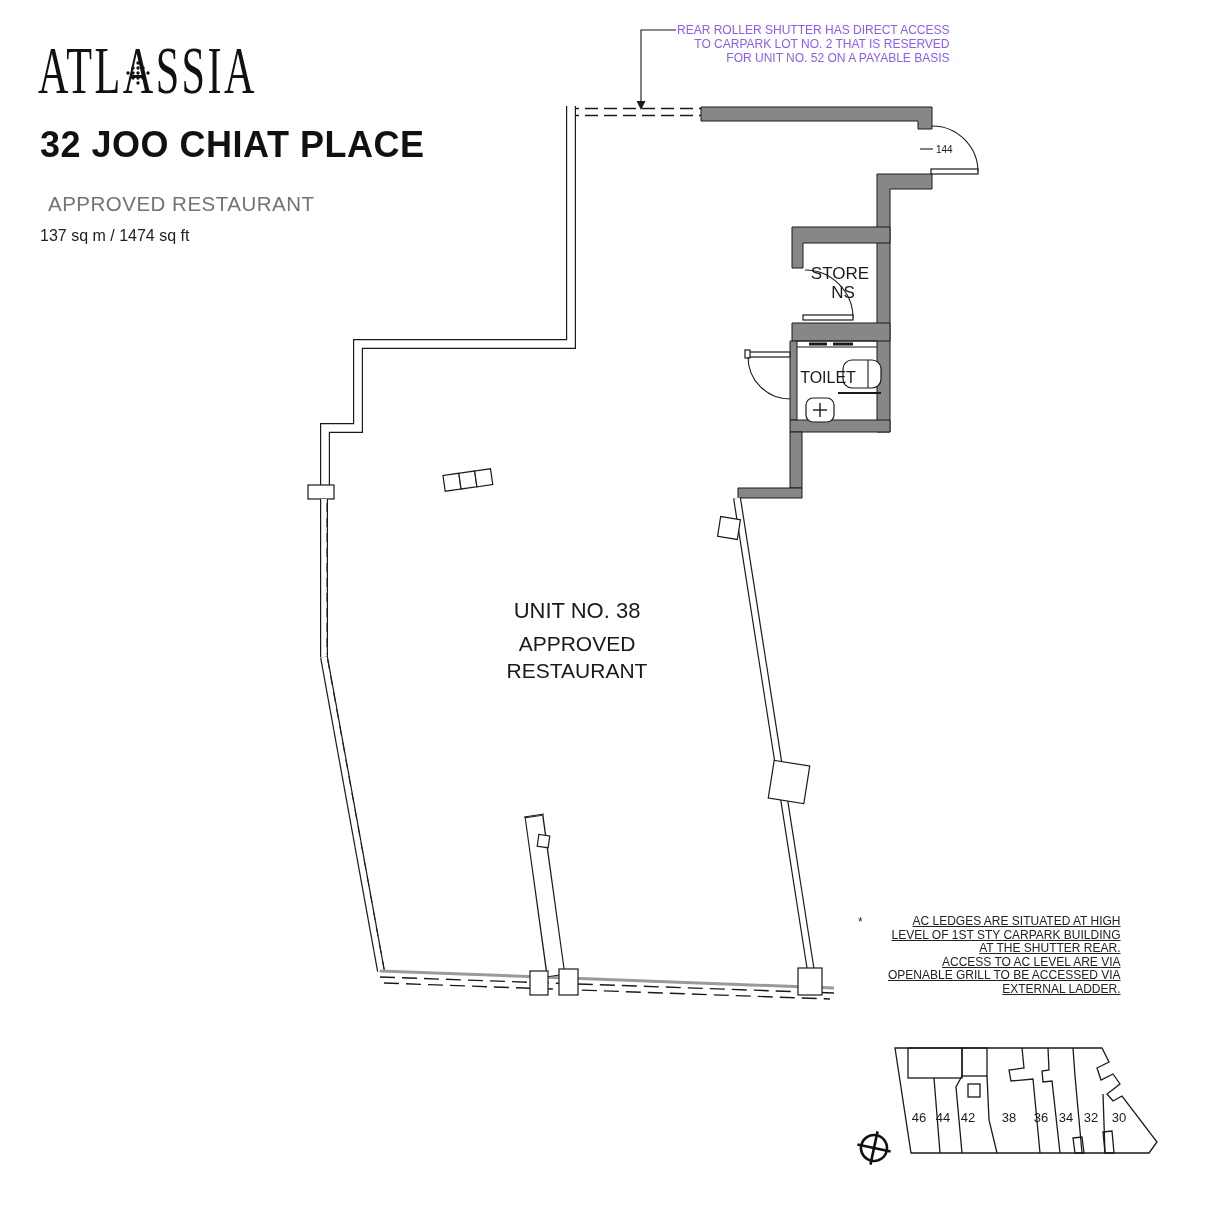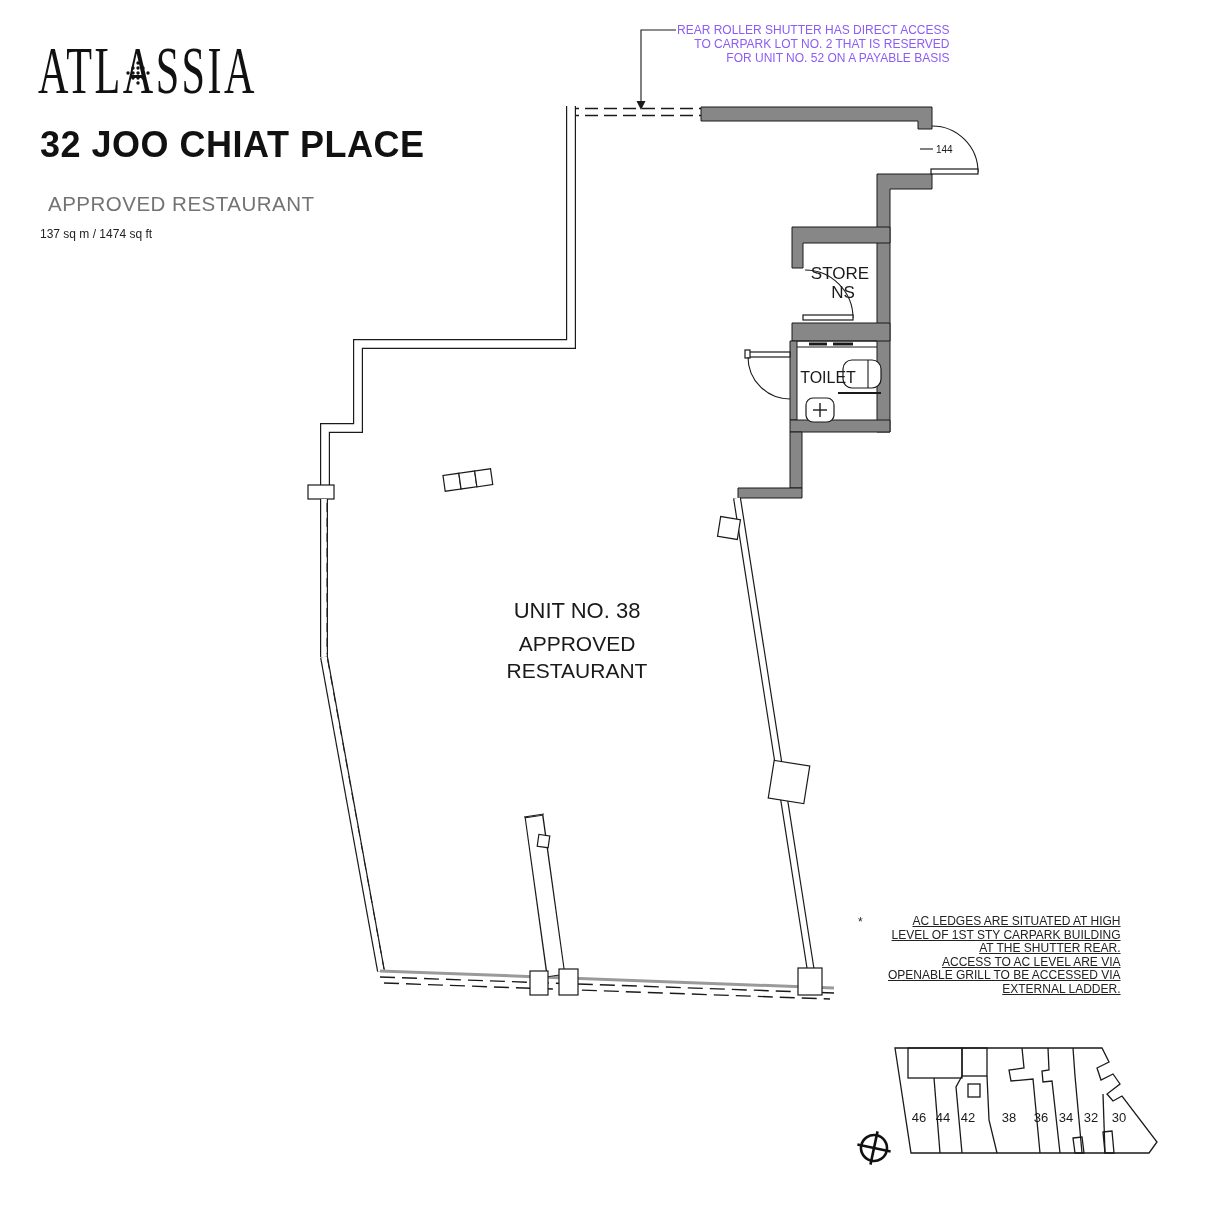--- a/index.html
+++ b/index.html
@@ -6,21 +6,21 @@
   #canvas{position:relative;width:1215px;height:1225px;background:#ffffff;overflow:hidden;
           font-family:"Liberation Sans",sans-serif;color:#1a1a1a;text-align:right;}
   .abs{position:absolute;}
   #plan-svg{position:absolute;left:0;top:0;}
   .logo{left:38px;top:36px;font-family:"Liberation Serif","DejaVu Serif",serif;
         font-size:68px;line-height:1;letter-spacing:4px;color:#111;
         transform:scaleX(0.62);transform-origin:left top;font-weight:400;}
   .logo-dots{left:124px;top:60px;}
   .title{left:40px;top:124px;font-size:36px;font-weight:700;letter-spacing:0.5px;color:#111;}
   .subtitle{left:40px;top:192px;font-size:20.5px;letter-spacing:0.5px;color:#737373;margin-left:8px;}
-  .area{left:40px;top:227px;font-size:12px;color:#222;}
+  .area{left:40px;top:227px;font-size:16px;color:#222;}
   .callout{left:677px;top:23px;font-size:12px;line-height:14px;color:#8b5cf6;}
   .footnote{left:888px;top:915px;font-size:12px;line-height:13.5px;color:#222;text-decoration:underline;}
   .footnote-marker{left:858px;top:915px;font-size:12px;color:#222;}
   svg text{font-family:"Liberation Sans",sans-serif;fill:#1a1a1a;}
   .wall-outer{fill:none;stroke:#1a1a1a;stroke-width:10;stroke-linejoin:miter;stroke-linecap:butt;}
   .wall-inner{fill:none;stroke:#ffffff;stroke-width:7.6;stroke-linejoin:miter;stroke-linecap:butt;}
   .thin-outer{fill:none;stroke:#1a1a1a;stroke-width:8;}
   .thin-inner{fill:none;stroke:#ffffff;stroke-width:5.6;}
   .gray{fill:#878787;stroke:#1a1a1a;stroke-width:1;}
   .ln{fill:none;stroke:#1a1a1a;stroke-width:1.1;}

